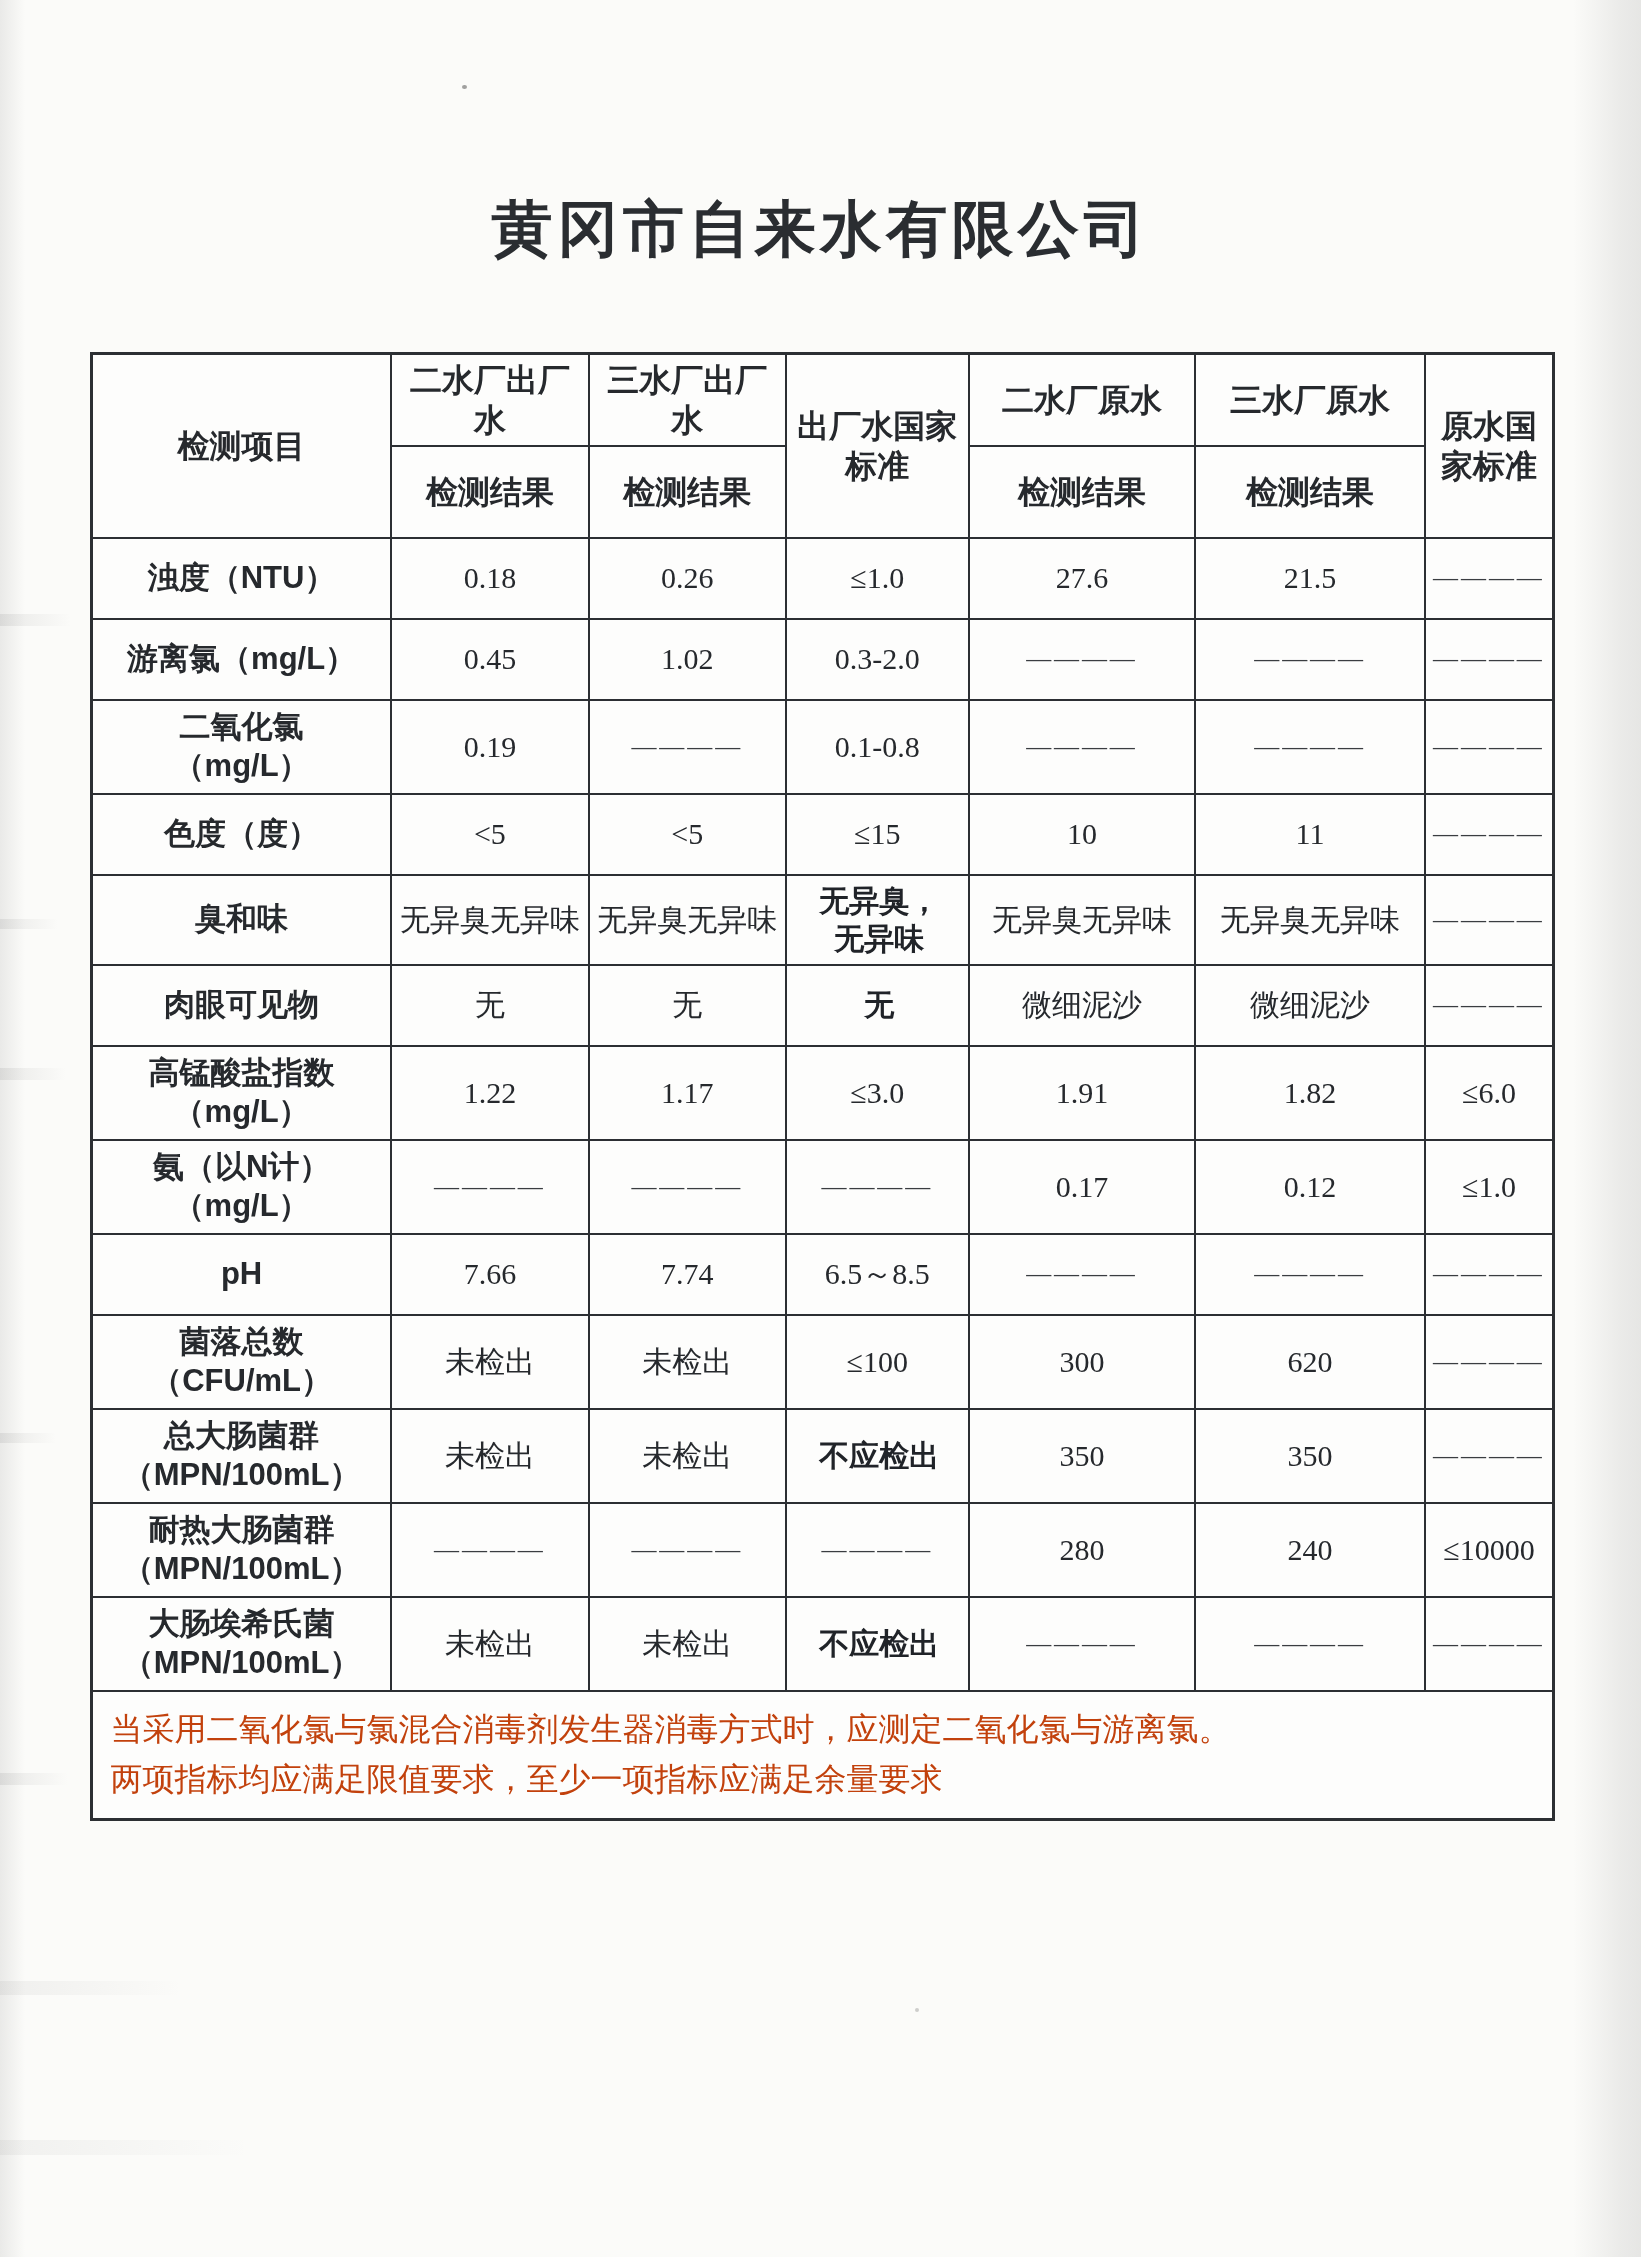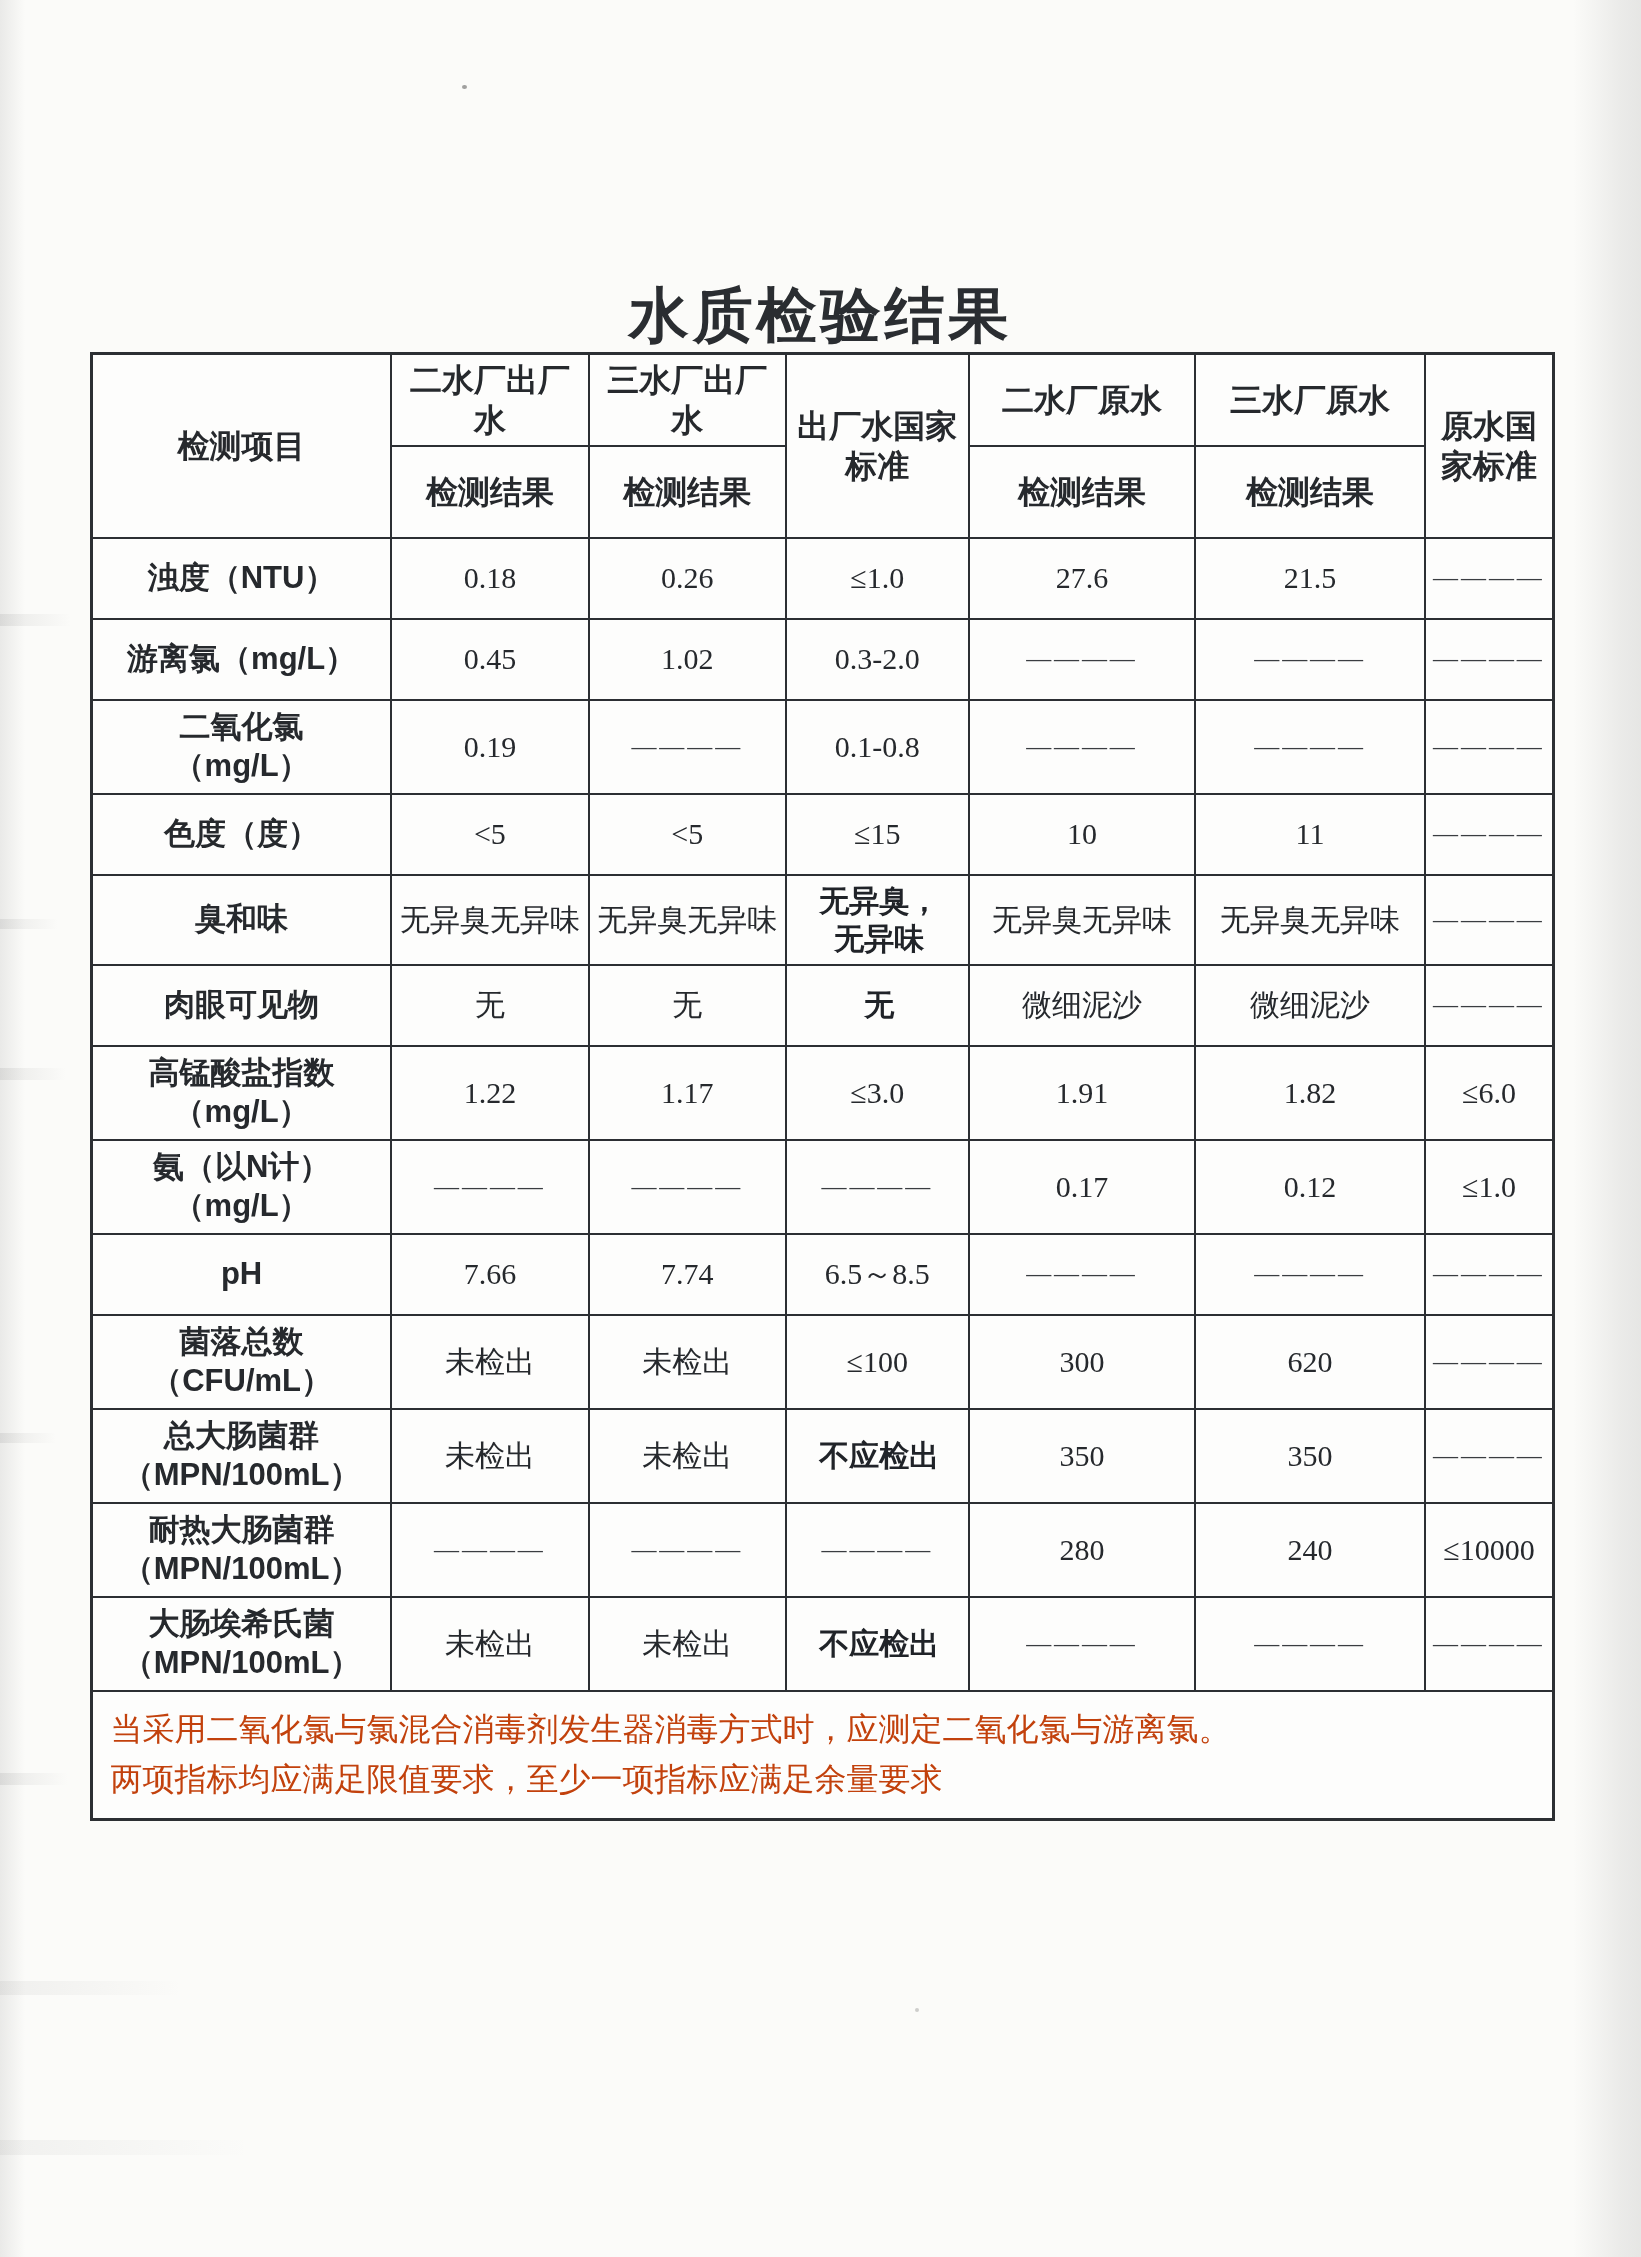--- a/index.html
+++ b/index.html
@@ -73,21 +73,21 @@
   <div class="streak s1"></div>
   <div class="streak s2"></div>
   <div class="streak s3"></div>
   <div class="streak s4"></div>
   <div class="streak s5"></div>
   <div class="streak s6"></div>
   <div class="streak s7"></div>
   <div class="speck sp1"></div>
   <div class="speck sp2"></div>
 
-  <div class="title2">水质检验结果</div>
+  <div class="title1">黄冈市自来水有限公司</div>
 
   <table class="report">
     <colgroup>
       <col style="width:20.5%">
         <col style="width:13.5%">
         <col style="width:13.5%">
       <col style="width:12.5%">
         <col style="width:15.5%">
         <col style="width:15.7%">
       <col style="width:8.8%">

